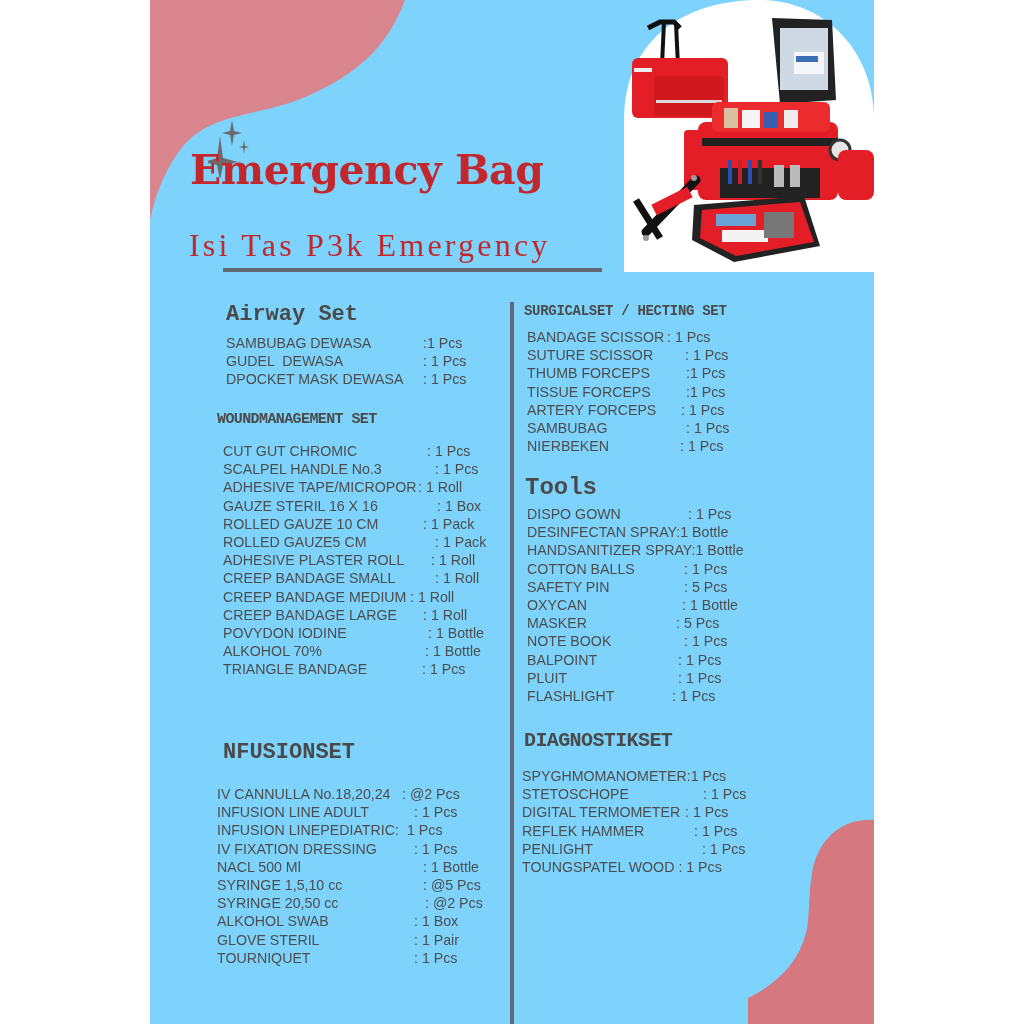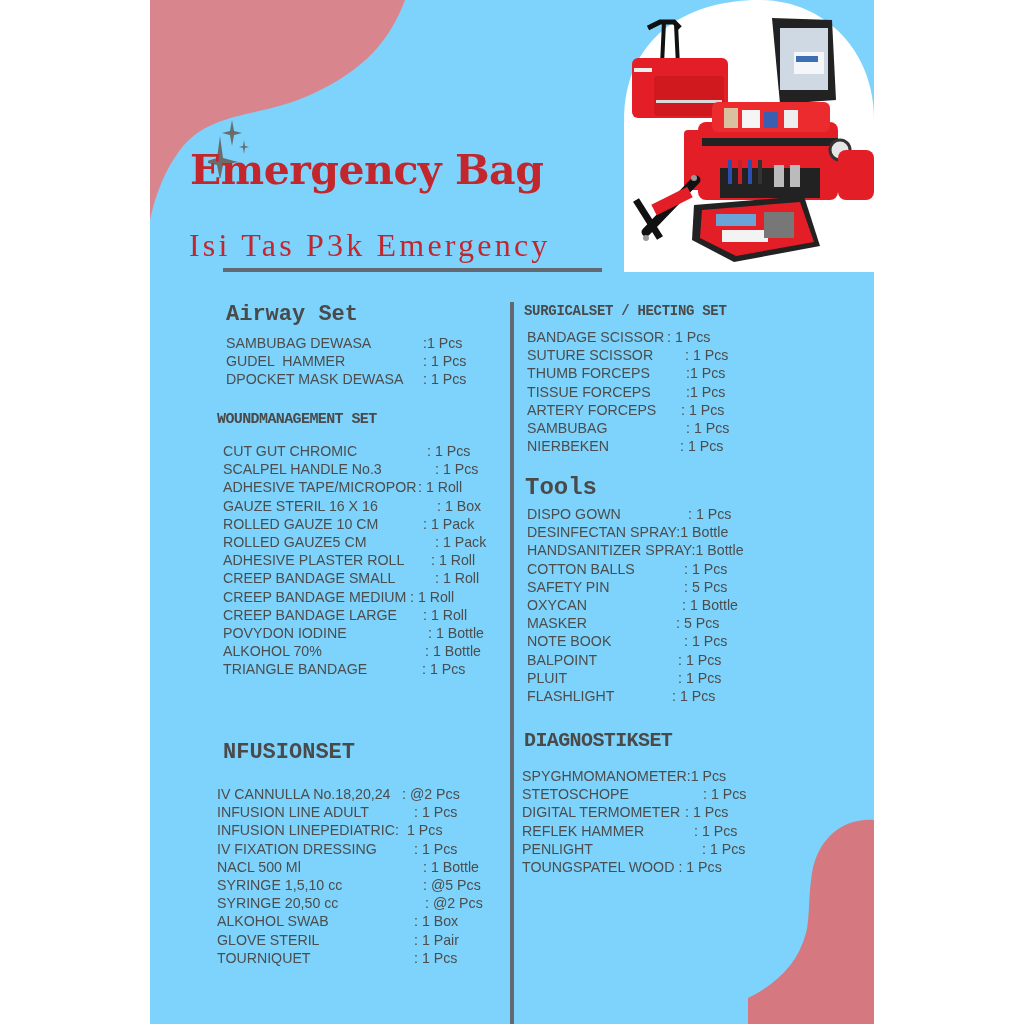--- a/index.html
+++ b/index.html
@@ -114,21 +114,21 @@
       <circle cx="70" cy="178" r="3" fill="#999"></circle>
       <circle cx="22" cy="238" r="3" fill="#999"></circle>
     </svg>
   </div>
 
   <div class="vr"></div>
 
   <div class="heading h-lg" style="left:76px;top:302px">Airway Set</div>
   <ul class="list" style="left:76px;top:334px">
     <li><span>SAMBUBAG DEWASA</span><span class="qty" style="left:197px">:1 Pcs</span></li>
-    <li><span>GUDEL  HAMMER</span><span class="qty" style="left:197px">: 1 Pcs</span></li>
+    <li><span>GUDEL  DEWASA</span><span class="qty" style="left:197px">: 1 Pcs</span></li>
     <li><span>DPOCKET MASK DEWASA</span><span class="qty" style="left:197px">: 1 Pcs</span></li>
   </ul>
 
   <div class="heading h-md" style="left:67px;top:411px">WOUNDMANAGEMENT SET</div>
   <ul class="list" style="left:73px;top:442px">
     <li><span>CUT GUT CHROMIC</span><span class="qty" style="left:204px">: 1 Pcs</span></li>
     <li><span>SCALPEL HANDLE No.3</span><span class="qty" style="left:212px">: 1 Pcs</span></li>
     <li><span>ADHESIVE TAPE/MICROPOR</span><span class="qty" style="left:195px">: 1 Roll</span></li>
     <li><span>GAUZE STERIL 16 X 16</span><span class="qty" style="left:214px">: 1 Box</span></li>
     <li><span>ROLLED GAUZE 10 CM</span><span class="qty" style="left:200px">: 1 Pack</span></li>

